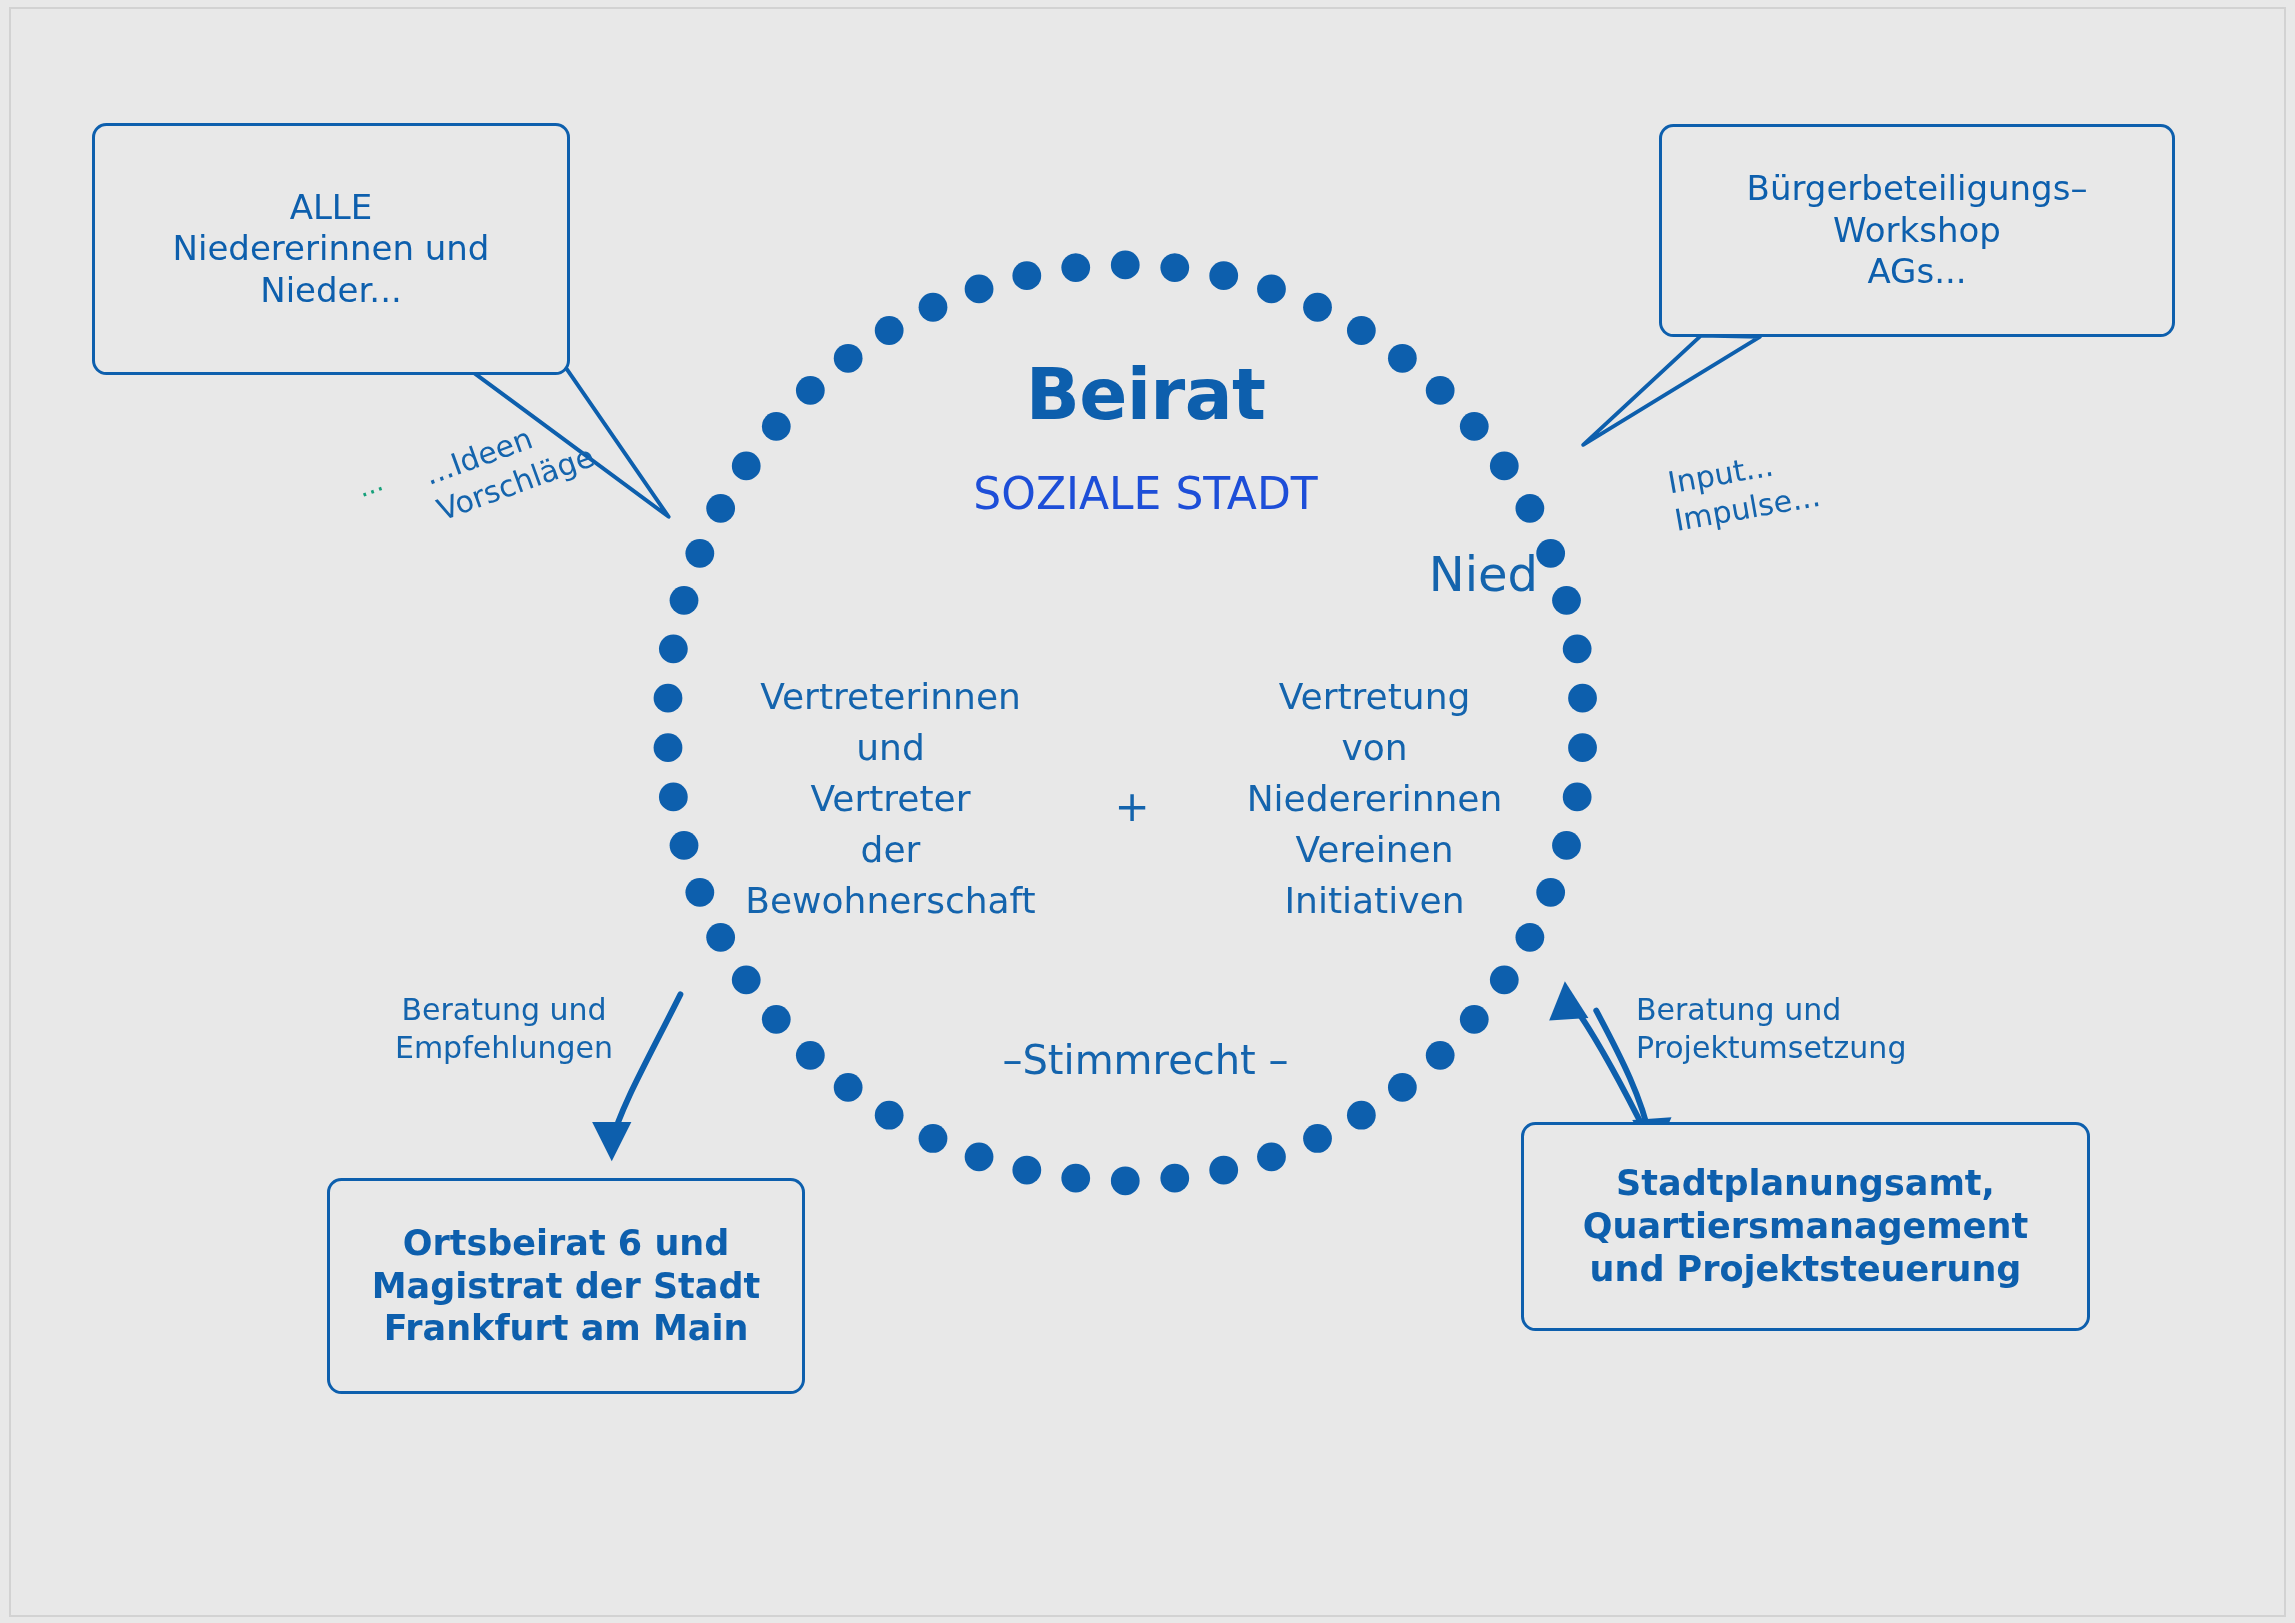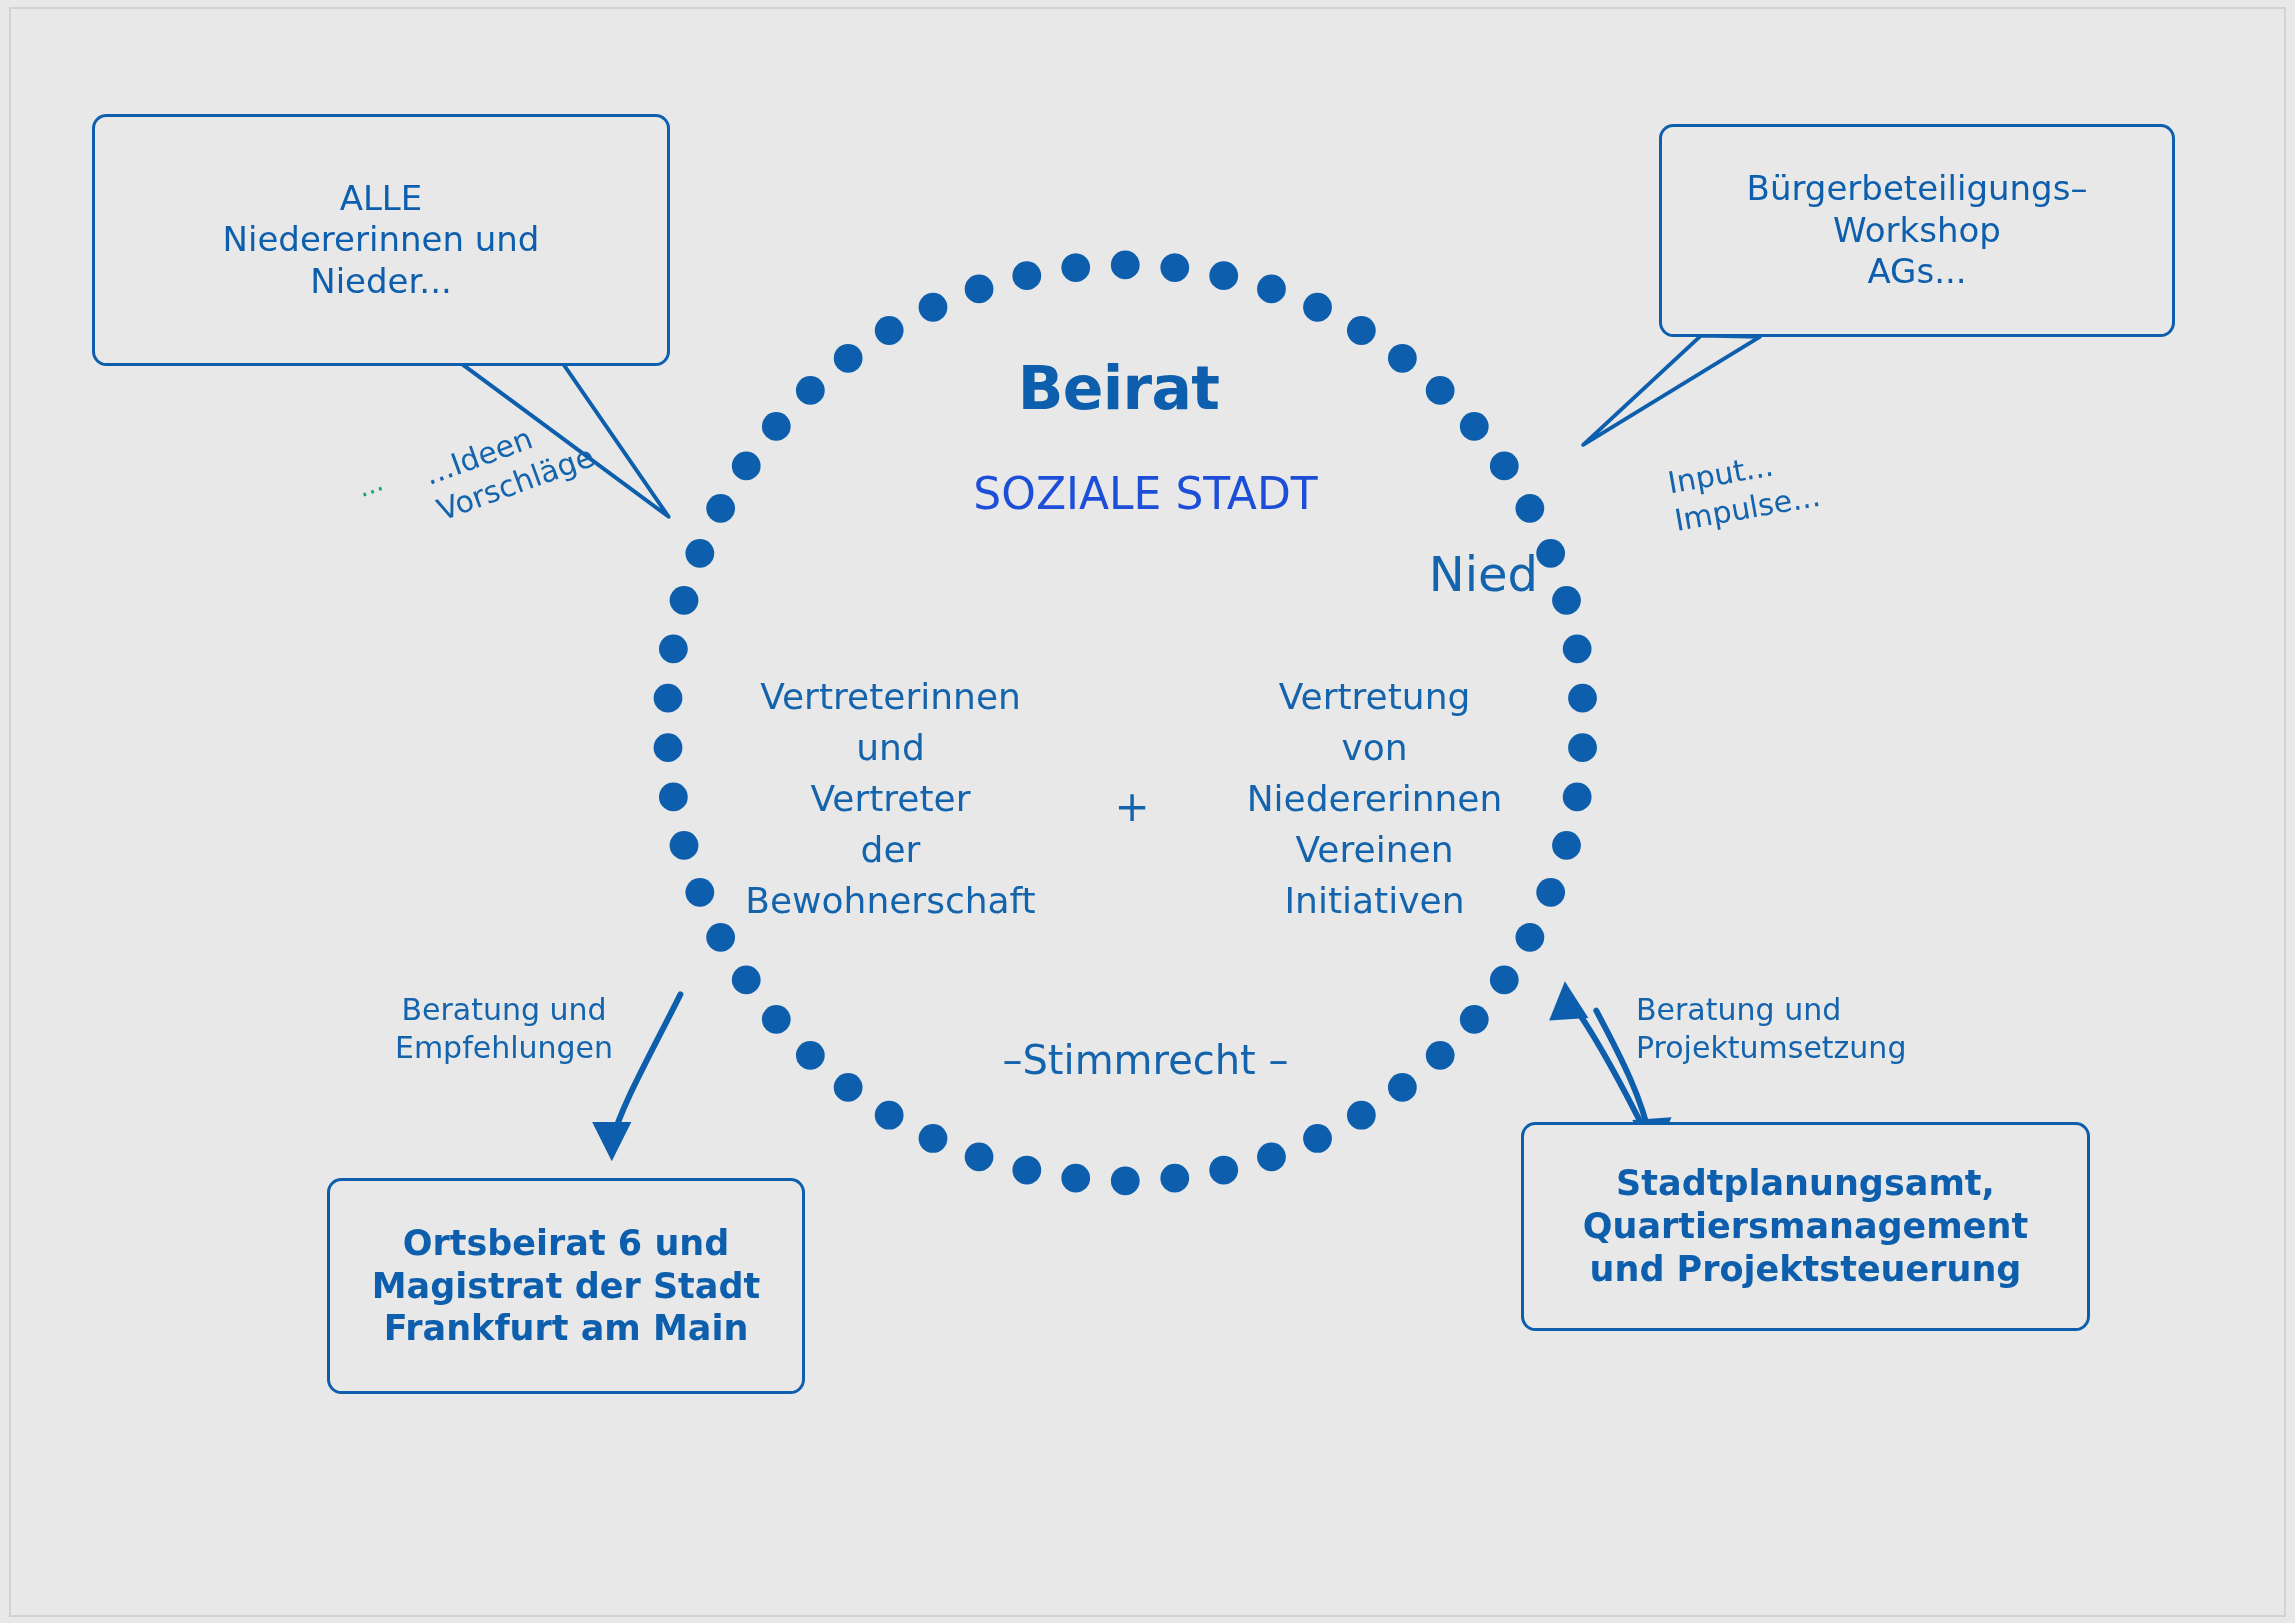--- a/index.html
+++ b/index.html
@@ -48,43 +48,43 @@
     color: #0d5fad;
     text-align: center;
     display: flex;
     align-items: center;
     justify-content: center;
     line-height: 1.22;
   }
   .bubble span { display: block; white-space: pre-line; }
 
   #bubble-alle {
-    left: 92px; top: 114px; width: 578px; height: 252px;
+    left: 92px; top: 123px; width: 478px; height: 252px;
     font-size: 34px;
   }
   #bubble-workshop {
     left: 1659px; top: 124px; width: 516px; height: 213px;
     font-size: 34px;
   }
   #box-ortsbeirat {
     left: 327px; top: 1178px; width: 478px; height: 216px;
     font-size: 35px; font-weight: 600;
   }
   #box-stadtplanung {
     left: 1521px; top: 1122px; width: 569px; height: 209px;
     font-size: 35px; font-weight: 600;
   }
 
   
   .center-title {
     position: absolute;
-    left: 726px; top: 353px; width: 785px;
+    left: 753px; top: 353px; width: 785px;
     text-align: center;
     color: #0d5fad;
-    font-size: 60px;
+    font-size: 71px;
     font-weight: bold;
     letter-spacing: -0.7px;
   }
   .center-sub1 {
     position: absolute;
     left: 753px; top: 468px; width: 785px;
     text-align: center;
     color: #1d4ed8;
     font-size: 44px;
   }

